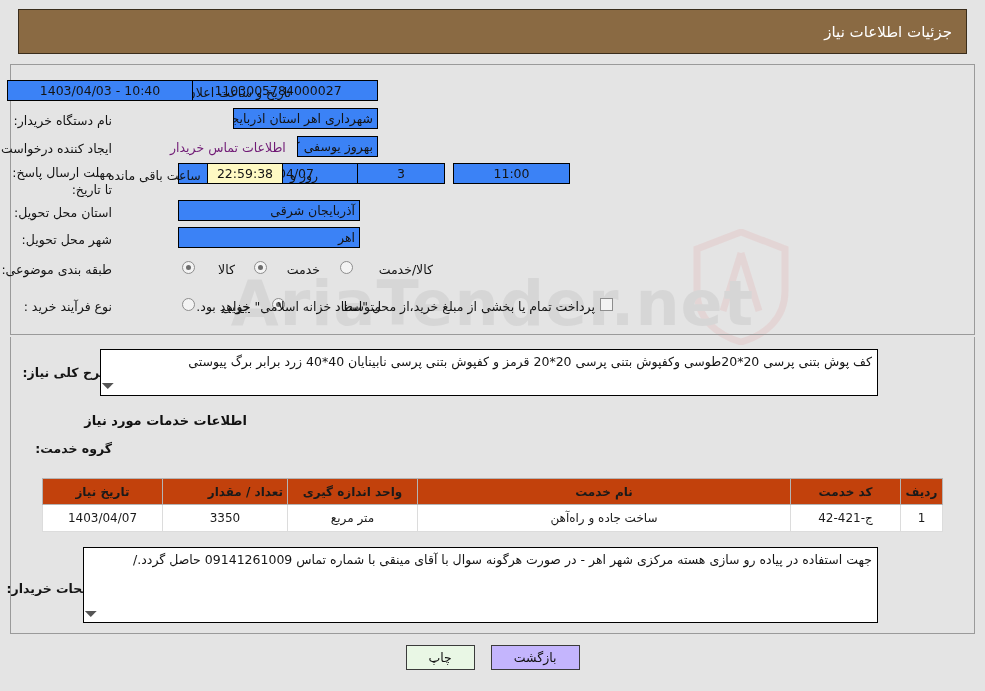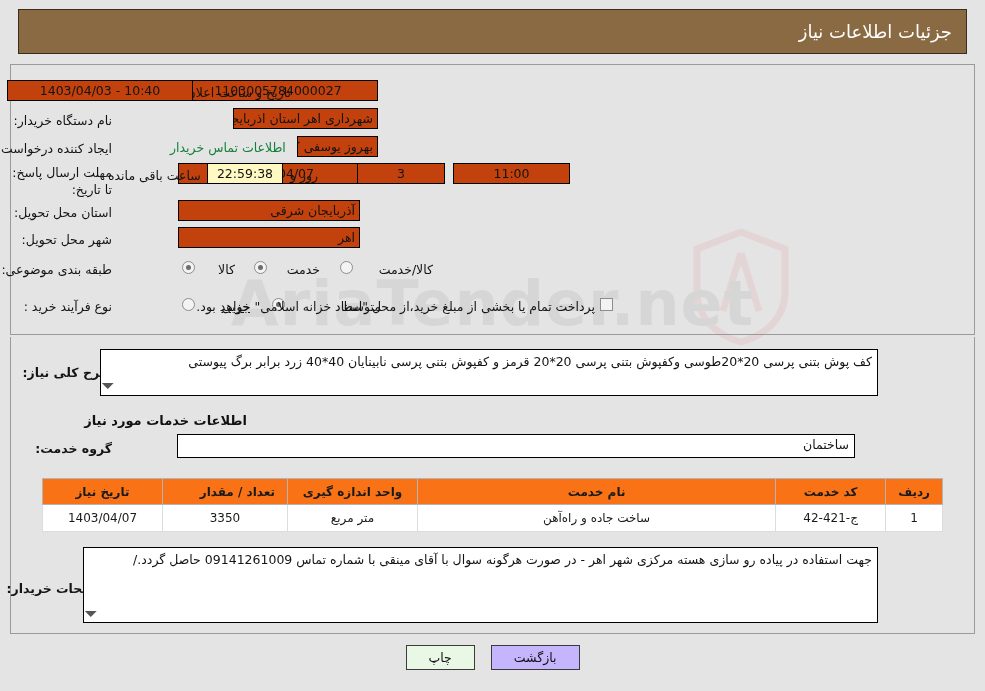--- a/index.html
+++ b/index.html
@@ -43,21 +43,21 @@
     width: 96px; height: 116px;
   }
   
   .header {
     position: absolute;
     left: 18px; top: 9px;
     width: 949px; height: 45px;
     background: #8a6a43;
     border: 1px solid #3a2d1c;
     color: #ffffff;
-    font-size: 18px;
+    font-size: 15px;
     display: flex;
     align-items: center;
     justify-content: flex-start;
     padding-right: 14px;
     z-index: 3;
   }
   
   .panel {
     position: absolute;
     left: 10px; top: 64px;
@@ -83,38 +83,38 @@
     font-size: 12.5px;
     color: #141414;
     text-align: right;
     line-height: 17px;
     white-space: nowrap;
   }
   .lbl-wrap { white-space: normal; }
   .inp {
     position: absolute;
     border: 1px solid #000000;
-    background: #c2410c;
+    background: #3b82f6;
     font-family: "DejaVu Sans", "Liberation Sans", sans-serif;
     font-size: 12.5px;
     color: #141414;
     padding: 0 4px;
     line-height: 19px;
     height: 21px;
     text-align: right;
     overflow: hidden;
     white-space: nowrap;
   }
   .inp.ctr { text-align: center; }
   .inp.ltr { direction: ltr; }
   .inp.cream { background: #fef9c3; }
   .link {
     position: absolute;
     font-size: 12.5px;
-    color: #15803d;
+    color: #701a75;
     white-space: nowrap;
     cursor: pointer;
   }
   .radio {
     position: absolute;
     width: 13px; height: 13px;
     border-radius: 50%;
     border: 1px solid #8d8d8d;
     background: #f3f3f3;
   }
@@ -164,26 +164,26 @@
   .tbl {
     position: absolute;
     left: 42px; top: 478px;
     width: 901px;
     border-collapse: collapse;
     font-size: 12px;
     background: #ffffff;
     border: 1px solid #cfcfcf;
   }
   .tbl th {
-    background: #f97316;
+    background: #c2410c;
     border: 1px solid #b4b4b4;
     color: #1a1a1a;
     font-weight: bold;
     height: 26px;
-    padding: 0 12px;
+    padding: 0 4px;
     font-size: 12px;
   }
   .tbl td {
     background: #ffffff;
     border: 1px solid #dcdcdc;
     color: #1a1a1a;
     height: 27px;
     padding: 0 4px;
     text-align: center;
     font-size: 12px;
@@ -276,21 +276,20 @@
     <div class="chk" style="right:372px; top:298px;"></div>
     <div class="lbl" style="right:390px; top:298px;">پرداخت تمام یا بخشی از مبلغ خرید،از محل "اسناد خزانه اسلامی" خواهد بود.</div>
 
     <div class="lbl lbl-b" style="right:873px; top:364px;">شرح کلی نیاز:</div>
     <div class="ta" style="right:107px; top:349px; left:100px; height:47px;">کف پوش بتنی پرسی 20*20طوسی وکفپوش بتنی پرسی 20*20 قرمز و کفپوش بتنی پرسی نابینایان 40*40 زرد  برابر برگ پیوستی</div>
     <div class="ta-grip" style="left:104px; top:376px;">◢</div>
 
     <div class="sect-title" style="right:738px; top:413px;">اطلاعات خدمات مورد نیاز</div>
 
     <div class="lbl lbl-b" style="right:873px; top:440px;">گروه خدمت:</div>
-    <div class="ta" style="right:130px; top:434px; left:177px; height:24px; line-height:20px; padding-top:0;">ساختمان</div>
 
     <table class="tbl">
       <thead>
         <tr>
           <th style="width:42px;">ردیف</th>
           <th style="width:110px;">کد خدمت</th>
           <th>نام خدمت</th>
           <th style="width:130px;">واحد اندازه گیری</th>
           <th style="width:125px;text-align:right;">تعداد / مقدار</th>
           <th style="width:120px;">تاریخ نیاز</th>

